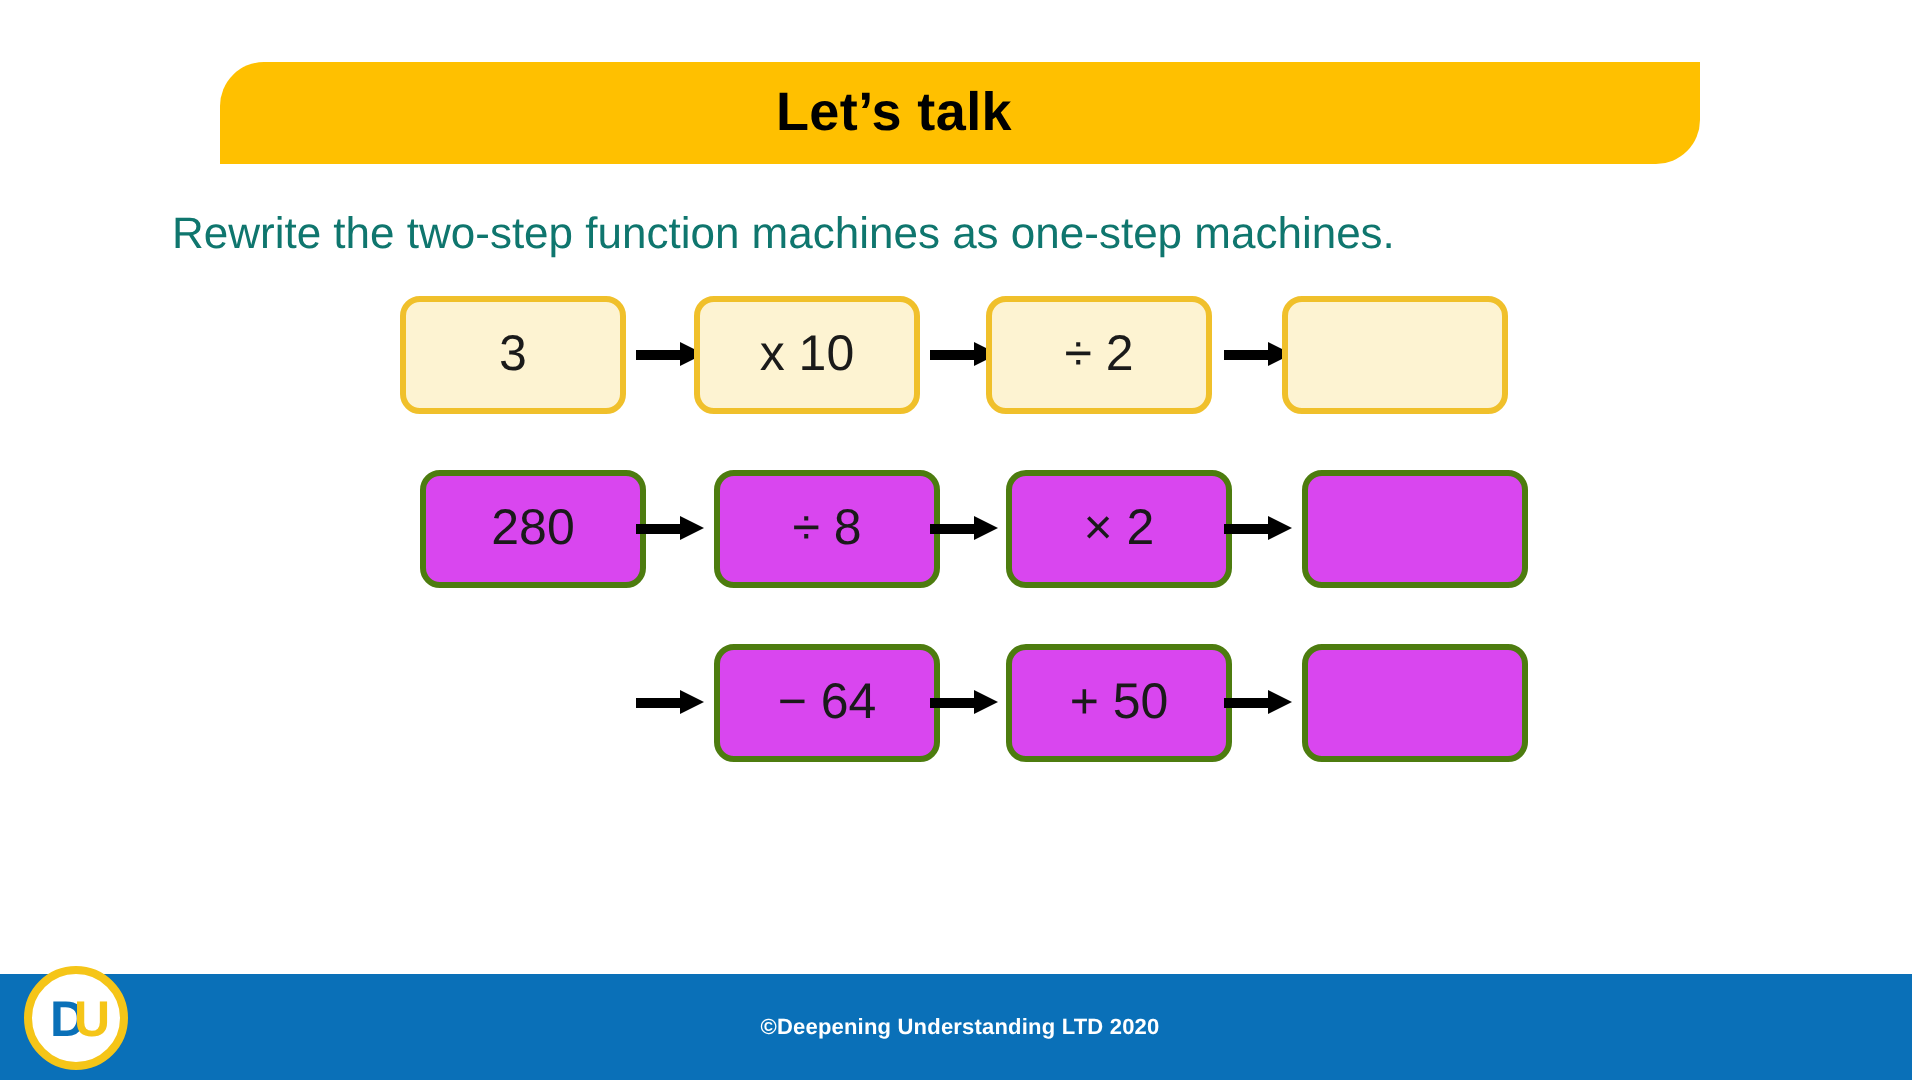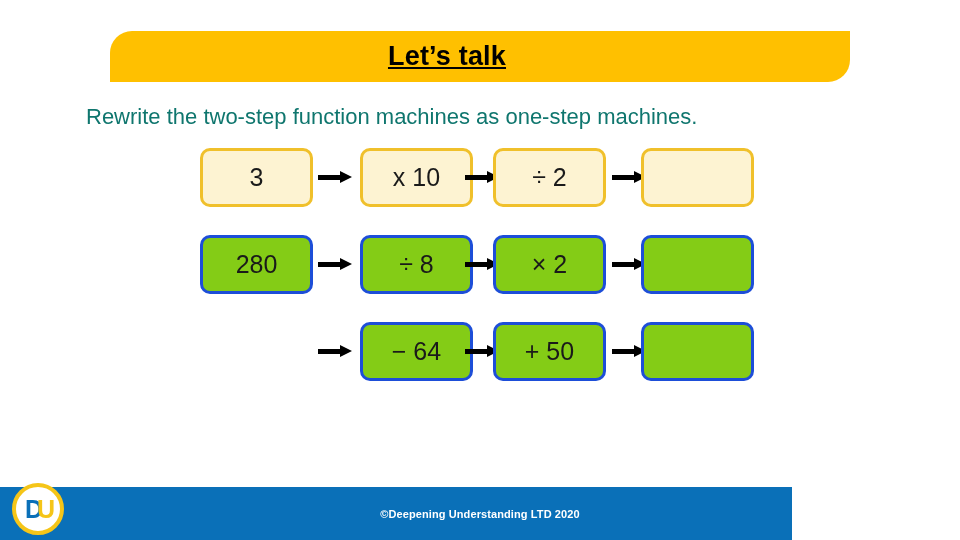--- a/index.html
+++ b/index.html
@@ -34,21 +34,20 @@
     top: 0;
     width: 674px;
     height: 51px;
     display: flex;
     align-items: center;
     justify-content: center;
     font-size: 27px;
     font-weight: bold;
     color: #000000;
     letter-spacing: 0.2px;
-    text-decoration: underline;
   }
 
   
   .instruction {
     position: absolute;
     left: 86px;
     top: 104px;
     width: 800px;
     font-size: 22px;
     color: #0f766e;
@@ -73,33 +72,34 @@
     height: 59px;
     border-radius: 10px;
     box-sizing: border-box;
     display: flex;
     align-items: center;
     justify-content: center;
     font-size: 25px;
     color: #1a1a1a;
   }
   .cell.c0 { left: 200px; }
-  .cell.c1 { left: 360px; }
+  .cell.c1 { left: 347px; }
   .cell.c2 { left: 493px; }
   .cell.c3 { left: 641px; }
 
   
   .row.yellow .cell {
     border: 3px solid #F0C02B;
     background: #FDF3D2;
   }
   
   .row.blue .cell {
-    border: 3px solid #1d4ed8;
-    background: #84cc16;
+    border: 3px solid #4d7c0f;
+    background: #d946ef;
+    margin-left: 10px;
   }
 
   
   .arrow {
     position: absolute;
     top: 23px;
     width: 34px;
     height: 13px;
   }
   .arrow .shaft {
@@ -122,21 +122,21 @@
   }
   .arrow.a0 { left: 318px; }
   .arrow.a1 { left: 465px; }
   .arrow.a2 { left: 612px; }
 
   
   .footer-bar {
     position: absolute;
     left: 0;
     top: 487px;
-    width: 792px;
+    width: 956px;
     height: 53px;
     background: #0A70B8;
   }
   .footer-text {
     position: absolute;
     left: 0;
     top: 0;
     width: 960px;
     height: 53px;
     display: flex;

